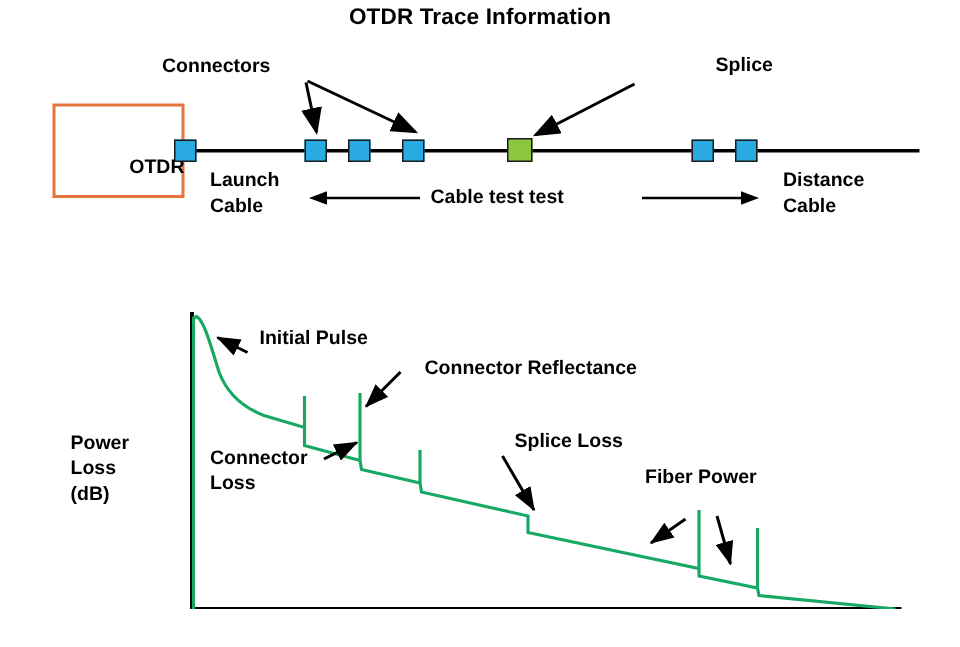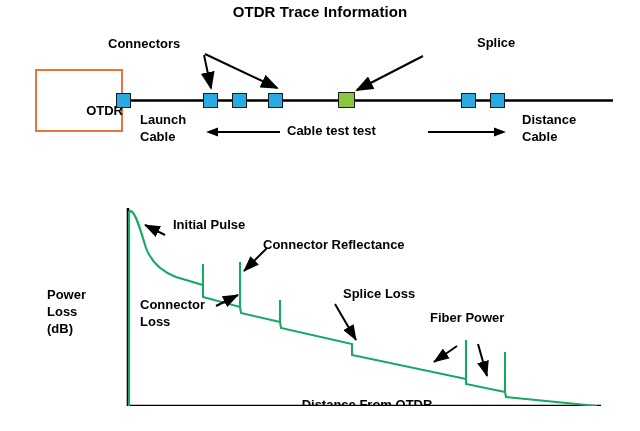--- a/index.html
+++ b/index.html
@@ -168,22 +168,21 @@
     <path d="M 216 306 L 238 295" stroke="#000000" stroke-width="2" fill="none" marker-end="url(#arrowhead-sm)"></path>
     <path d="M 335 304 L 356 340" stroke="#000000" stroke-width="2" fill="none" marker-end="url(#arrowhead-sm)"></path>
     <path d="M 457 346 L 434 362" stroke="#000000" stroke-width="2" fill="none" marker-end="url(#arrowhead-sm)"></path>
     <path d="M 478 344 L 487 376" stroke="#000000" stroke-width="2" fill="none" marker-end="url(#arrowhead-sm)"></path>
   </svg>
 
   <div class="txt lbl-13" style="left:47px; top:288px;">Power</div>
   <div class="txt lbl-13" style="left:47px; top:305px;">Loss</div>
   <div class="txt lbl-13" style="left:47px; top:322px;">(dB)</div>
 
-  <div class="txt lbl-13" style="left:262px; top:398px; width:210px; text-align:center;">Distance From OTDR</div>
 
   <div class="txt lbl-13" style="left:173px; top:218px;">Initial Pulse</div>
-  <div class="txt lbl-13" style="left:263px; top:238px;">Connector Reflectance</div>
+  <div class="txt lbl-13" style="left:283px; top:238px;">Connector Reflectance</div>
   <div class="txt lbl-13" style="left:140px; top:298px;">Connector</div>
   <div class="txt lbl-13" style="left:140px; top:315px;">Loss</div>
   <div class="txt lbl-13" style="left:343px; top:287px;">Splice Loss</div>
   <div class="txt lbl-13" style="left:430px; top:311px;">Fiber Power</div>
 
 </div>
 
 </body></html>

